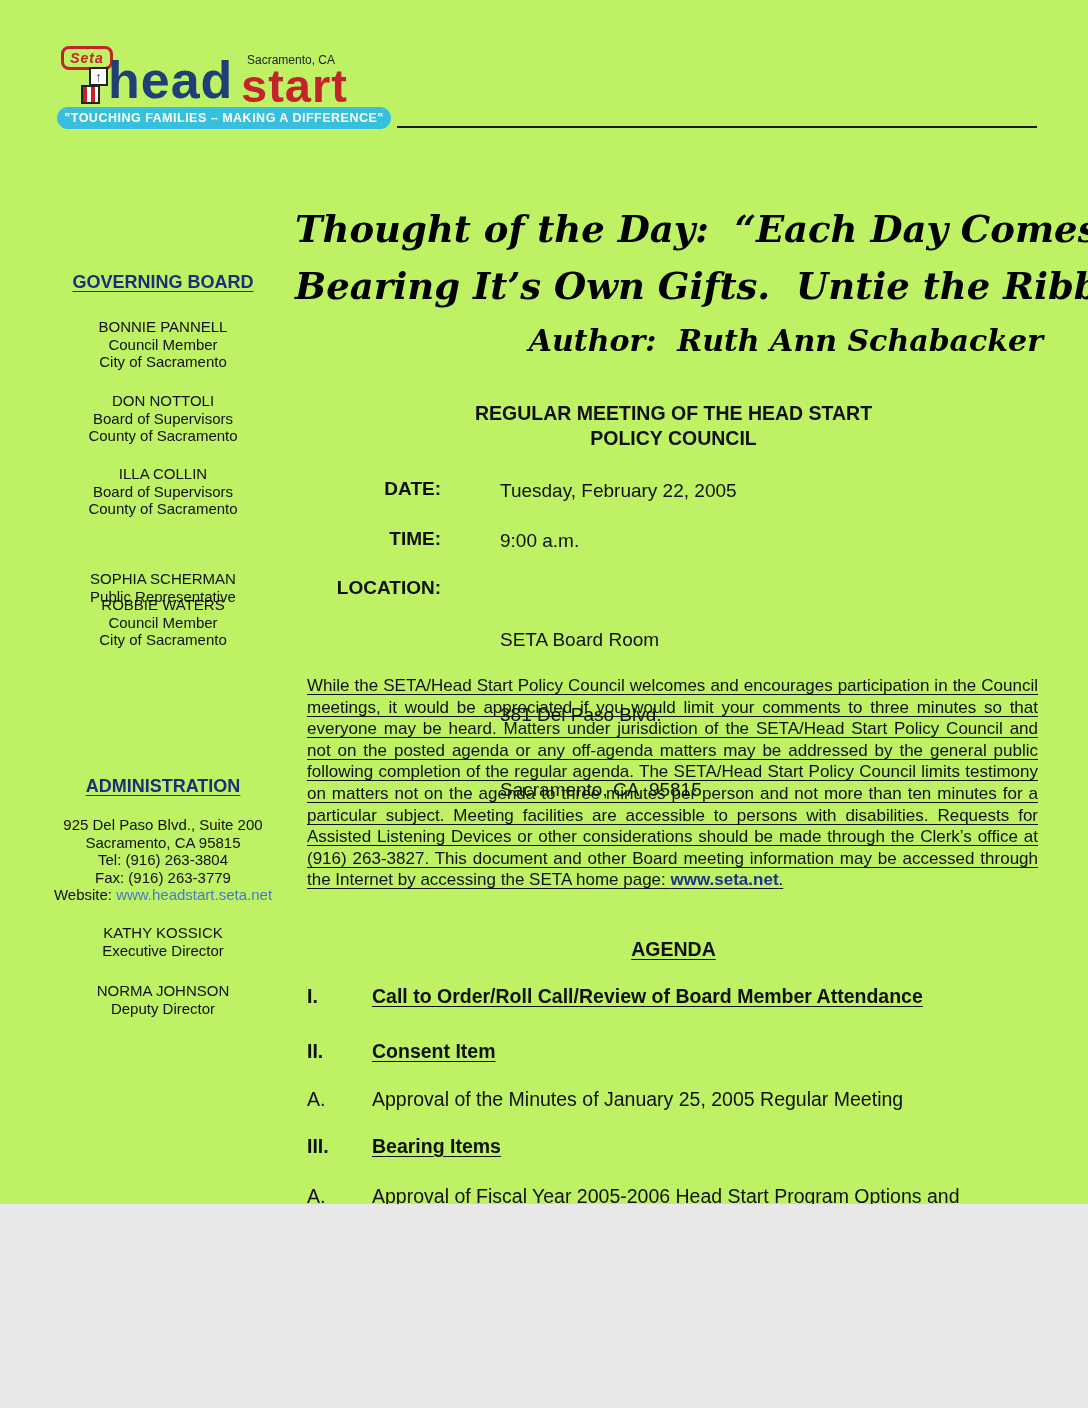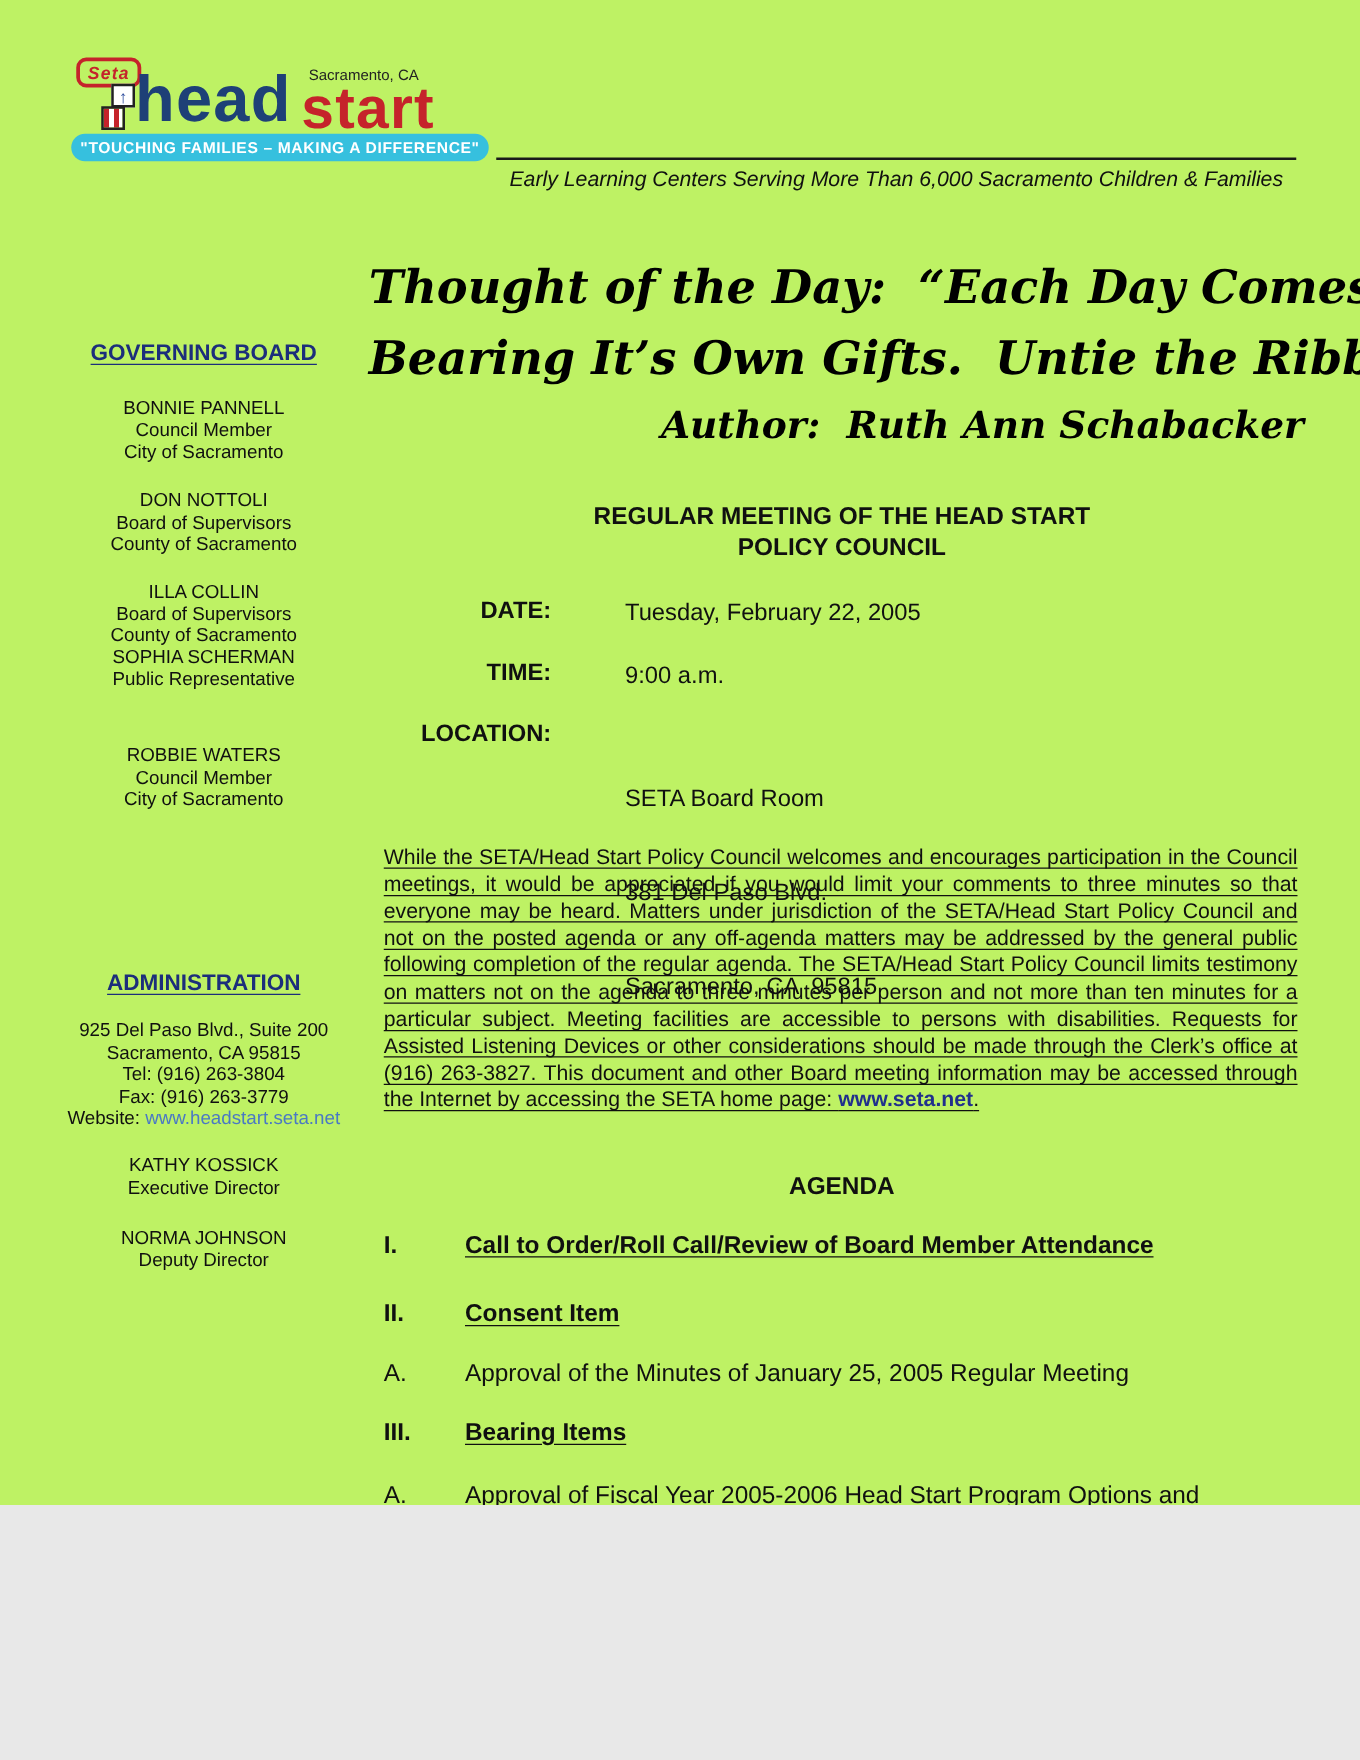--- a/index.html
+++ b/index.html
@@ -26,37 +26,37 @@
   .tagline{position:absolute;left:397px;top:134px;width:640px;text-align:center;font-style:italic;font-size:17px;}
   
   .quote{position:absolute;left:295px;top:201px;width:750px;font-family:"DejaVu Serif",serif;
     font-style:italic;font-weight:bold;color:#000;}
   .q-line{font-size:37px;text-align:center;line-height:57px;white-space:pre;}
   .q-author{font-size:30px;text-align:right;line-height:52px;padding-right:2px;white-space:pre;}
   
   .sb{position:absolute;left:38px;width:250px;text-align:center;font-size:15px;line-height:17.5px;}
   .sb-heading{font-size:18px;font-weight:bold;color:#1c2e7b;text-decoration:underline;text-underline-offset:3px;}
   .gb-title{top:274px;}
-  .m0{top:318px}.m1{top:392px}.m2{top:465px}.m3{top:517px}.m4{top:596px}
+  .m0{top:318px}.m1{top:392px}.m2{top:465px}.m3{top:570px}.m4{top:596px}
   .admin-title{top:778px;}
   .admin-addr{top:816px;}
   .s0{top:924px}.s1{top:982px}
   .lnk{color:#4a79c4;text-decoration:none;cursor:pointer;}
   
   .main-title{position:absolute;left:307px;top:401px;width:733px;text-align:center;
     font-size:19.5px;font-weight:bold;line-height:25px;}
   .info-row{position:absolute;left:307px;width:733px;font-size:19px;}
   .info-label{display:inline-block;width:134px;text-align:right;font-weight:bold;white-space:pre;}
   .info-value{position:absolute;left:193px;top:0;white-space:pre;line-height:25px;}
   .row-date{top:478px}.row-time{top:528px}.row-loc{top:577px}
   .notice{position:absolute;left:307px;top:675px;width:731px;font-size:17px;line-height:21.6px;
     text-align:justify;text-decoration:underline;text-underline-offset:3px;text-decoration-skip-ink:none;}
   .seta-link{font-weight:bold;color:#21308c;cursor:pointer;}
   .agenda-title{position:absolute;left:307px;top:938px;width:733px;text-align:center;font-size:19.5px;
-    font-weight:bold;text-underline-offset:3px;}
+    font-weight:bold;text-decoration:underline;text-underline-offset:3px;}
   .ag-item{position:absolute;left:307px;width:733px;font-size:19.5px;line-height:27px;}
   .ag-num{display:inline-block;width:65px;vertical-align:top;}
   .ag-head .ag-num{font-weight:bold;}
   .ag-text{display:inline-block;max-width:655px;}
   .ag-head .ag-text{font-weight:bold;text-decoration:underline;text-underline-offset:3px;}
   .a0{top:983px}.a1{top:1038px}.a2{top:1086px}.a3{top:1133px}.a4{top:1183px}
 </style>
 </head>
 <body>
 
@@ -65,21 +65,20 @@
   <div class="logo">
     <div class="seta-badge">Seta</div>
     <div class="block block-top"><span>↑</span></div>
     <div class="block block-bottom"></div>
     <div class="brand-head">head</div>
     <div class="brand-city">Sacramento, CA</div>
     <div class="brand-start">start</div>
     <div class="banner">"TOUCHING FAMILIES – MAKING A DIFFERENCE"</div>
   </div>
   <div class="header-rule"></div>
-  <div class="tagline">Early Learning Centers Serving More Than 6,000 Sacramento Children &amp; Families</div>
 
   <div class="quote">
     <div class="q-line">Thought of the Day:  “Each Day Comes</div>
     <div class="q-line">Bearing It’s Own Gifts.  Untie the Ribbons.”</div>
     <div class="q-author">Author:  Ruth Ann Schabacker</div>
   </div>
 
   <div class="sb sb-heading gb-title">GOVERNING BOARD</div>
 
   <div class="sb m0">

